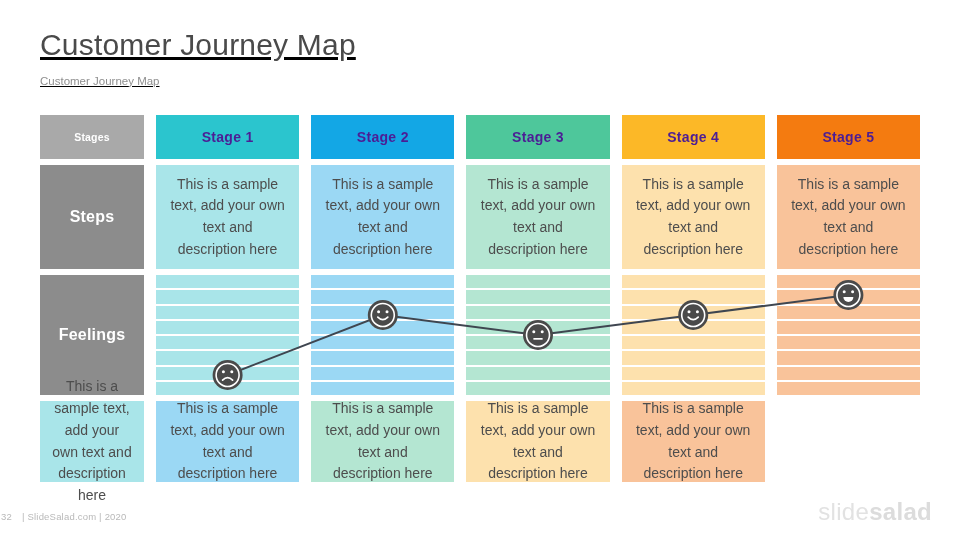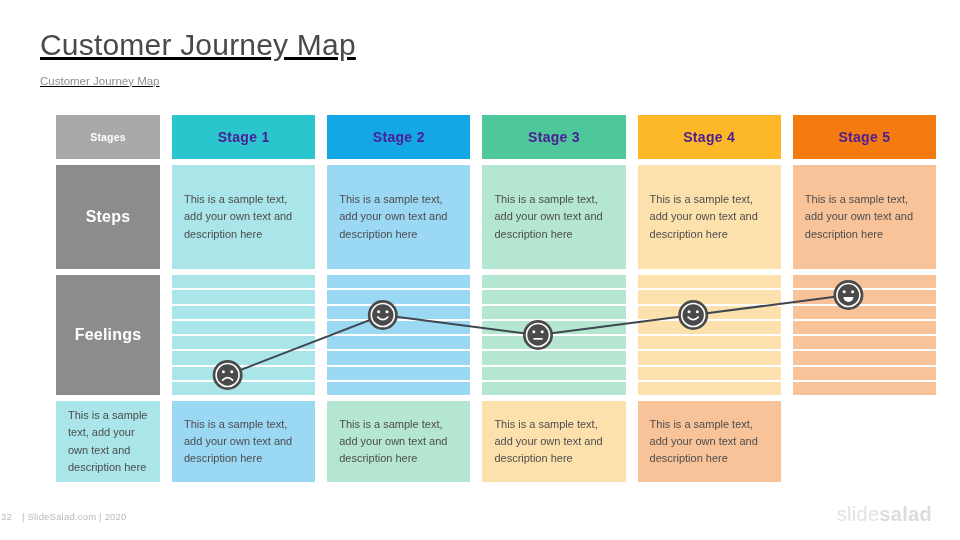--- a/index.html
+++ b/index.html
@@ -27,21 +27,21 @@
   .slide-subtitle {
     font-size: 11.5px;
     color: #8f8f8f;
     margin-top: 12px;
     font-weight: 400;
   }
 
   
   .matrix {
     position: absolute;
-    left: 56px;
+    left: 40px;
     top: 115px;
     width: 880px;
     height: 365px;
     display: grid;
     grid-template-columns: 104px repeat(5, 1fr);
     grid-template-rows: 44px 104px 120px 81px;
     column-gap: 12px;
     row-gap: 6px;
   }
 
@@ -71,22 +71,22 @@
     font-weight: bold;
     letter-spacing: 0.3px;
   }
 
   
   .cell-text {
     display: flex;
     align-items: center;
     justify-content: center;
     padding: 12px 12px;
-    text-align: left;
-    font-size: 11px;
+    text-align: center;
+    font-size: 14px;
     line-height: 1.55;
     color: #4d4d4d;
   }
 
   
   .cell-feelings {
     position: relative;
     display: flex;
     flex-direction: column;
     justify-content: space-between;
@@ -117,21 +117,21 @@
     font-size: 9.5px;
     color: #b9b9b9;
     letter-spacing: 0.2px;
   }
   .footer-left .pagenum { margin-right: 10px; }
 
   .footer-logo {
     position: absolute;
     right: 28px;
     bottom: 14px;
-    font-size: 20px;
+    font-size: 24px;
     color: #e2e2e2;
     letter-spacing: 0.3px;
   }
   .footer-logo .logo-bold { font-weight: bold; color: #dcdcdc; }
 </style>
 </head>
 <body>
 
 <div class="slide-header">
   <div class="slide-title">Customer Journey Map</div>

